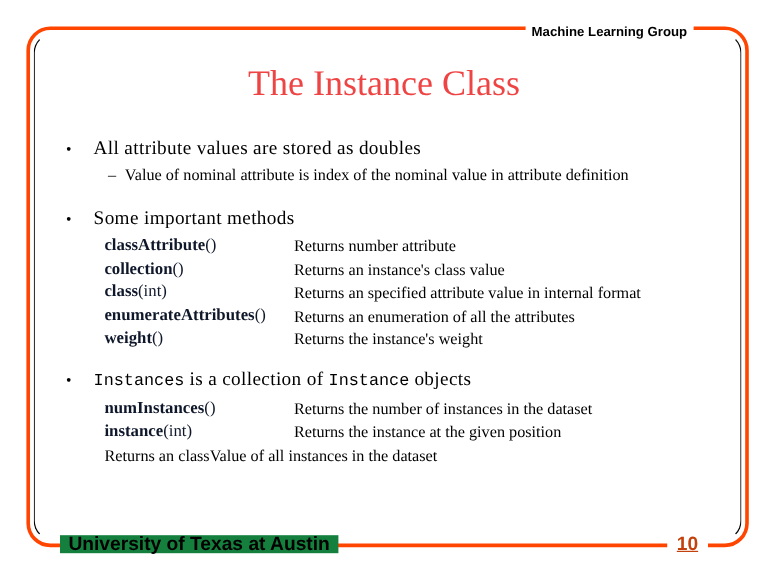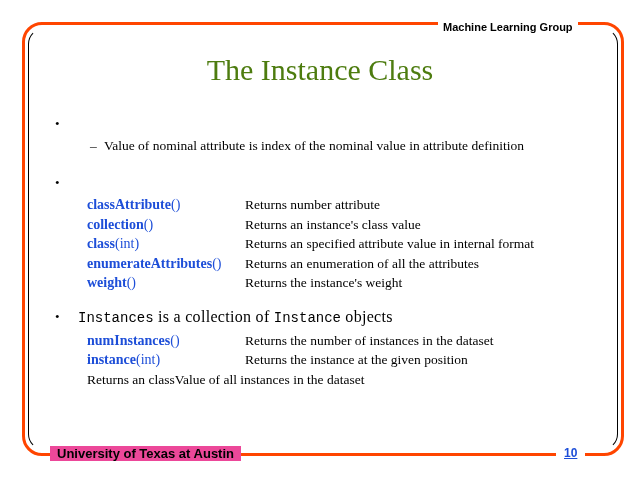--- a/index.html
+++ b/index.html
@@ -104,78 +104,80 @@
   .methods {
     margin: 2px 0 0 32px;
   }
   .method-row {
     display: flex;
     line-height: 19.5px;
   }
   .method-sig {
     flex: 0 0 158px;
     font-size: 14px;
-    color: #1d4ed8;
+    color: #0f172a;
   }
   .method-sig b { font-weight: bold; }
   .method-desc {
     flex: 1;
     font-size: 13.5px;
     color: #000;
   }
   .sec-gap-1 { margin-top: 16px; }
   .sec-gap-2 { margin-top: 13px; }
   .footer-label {
     position: absolute;
     top: 446px;
     left: 50px;
-    background: #ec4899;
+    background: #15803d;
     padding: 0 7px;
     font-family: "Liberation Sans", sans-serif;
     font-weight: bold;
-    font-size: 13px;
+    font-size: 16px;
     line-height: 15px;
     color: #000000;
     white-space: nowrap;
   }
   .page-number {
     position: absolute;
     top: 446px;
     left: 556px;
     background: #ffffff;
     padding: 0 8px;
     font-family: "Liberation Sans", sans-serif;
     font-weight: bold;
-    font-size: 12px;
+    font-size: 16px;
     line-height: 15px;
-    color: #1d4ed8;
+    color: #c2410c;
     text-decoration: underline;
   }
 </style>
 </head>
 <body>
 
 <div class="slide">
   <div class="border-orange" style="border-color: rgb(255, 69, 0);"></div>
   <div class="border-echo"></div>
 
   <div class="header-label">Machine Learning Group</div>
 
-  <div class="slide-title" style="color: #4d7c0f;">The Instance Class</div>
+  <div class="slide-title" style="color: #ef4444;">The Instance Class</div>
 
   <div class="slide-body">
       <div class="bullet-row">
         <span class="marker">•</span>
+        <span class="bullet-text">All attribute values are stored as doubles</span>
       </div>
       <div class="sub-row">
         <span class="marker">–</span>
         <span>Value of nominal attribute is index of the nominal value in attribute definition</span>
       </div>
       <div class="bullet-row sec-gap-1">
         <span class="marker">•</span>
+        <span class="bullet-text">Some important methods</span>
       </div>
       <div class="methods">
         <div class="method-row">
           <span class="method-sig"><b>classAttribute</b><span>()</span></span>
           <span class="method-desc">Returns number attribute</span>
         </div>
         <div class="method-row">
           <span class="method-sig"><b>collection</b><span>()</span></span>
           <span class="method-desc">Returns an instance's class value</span>
         </div>

